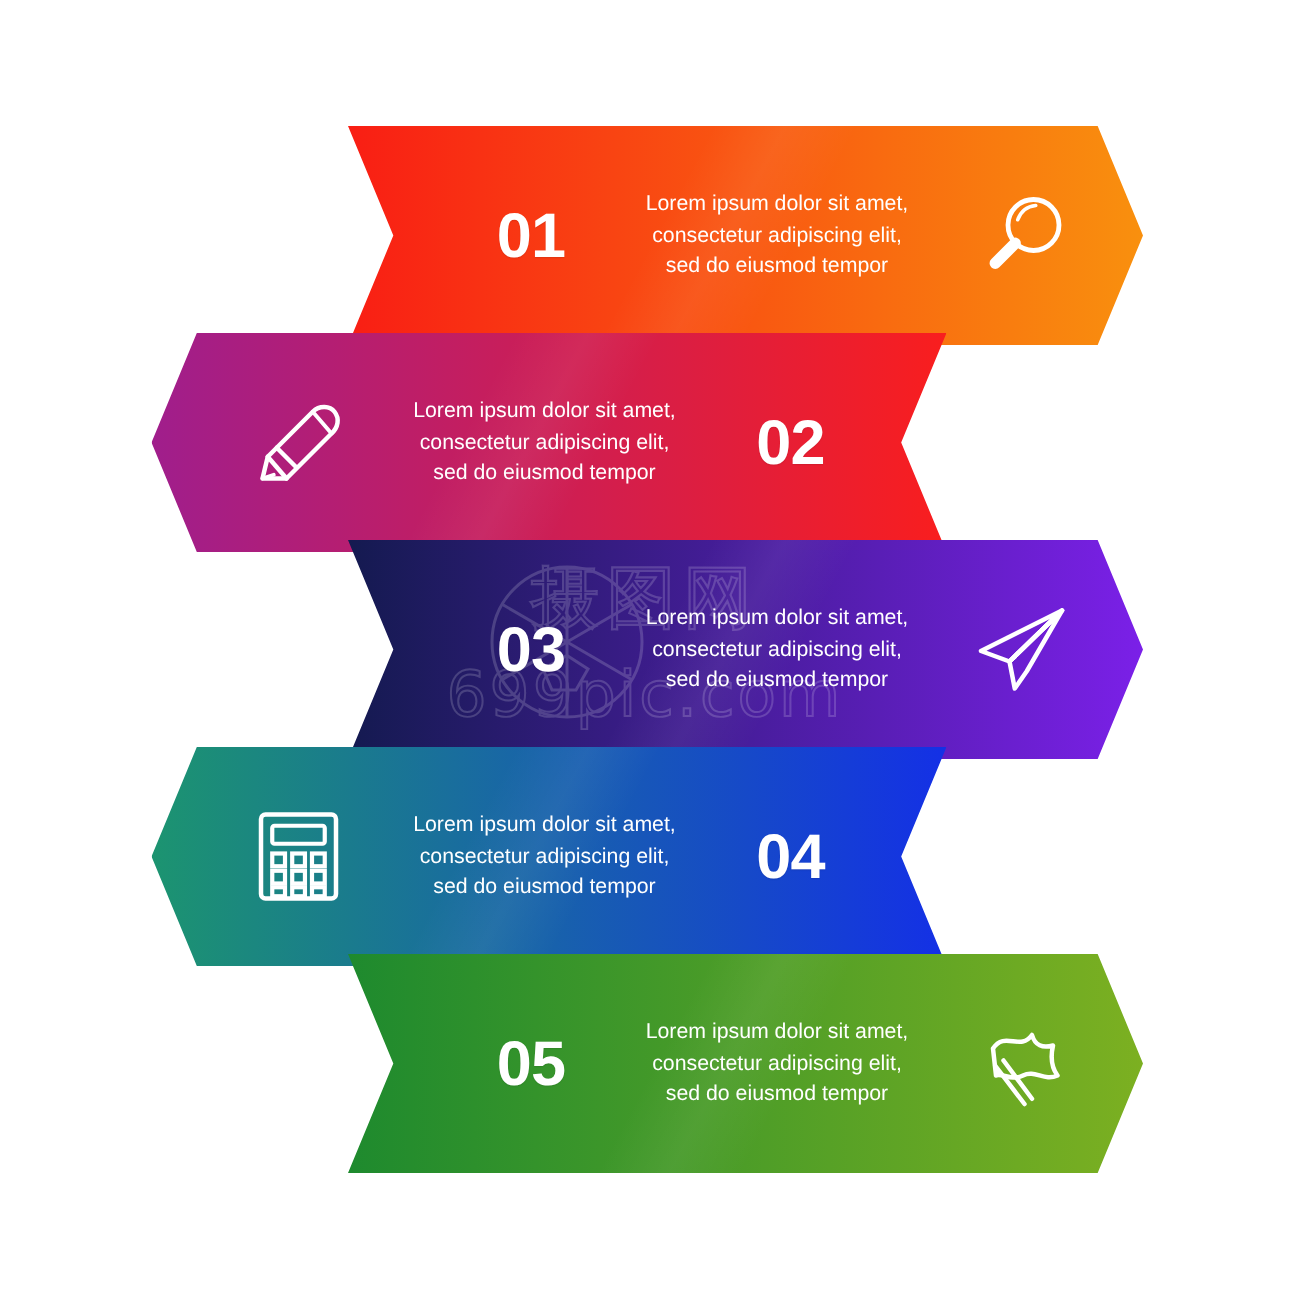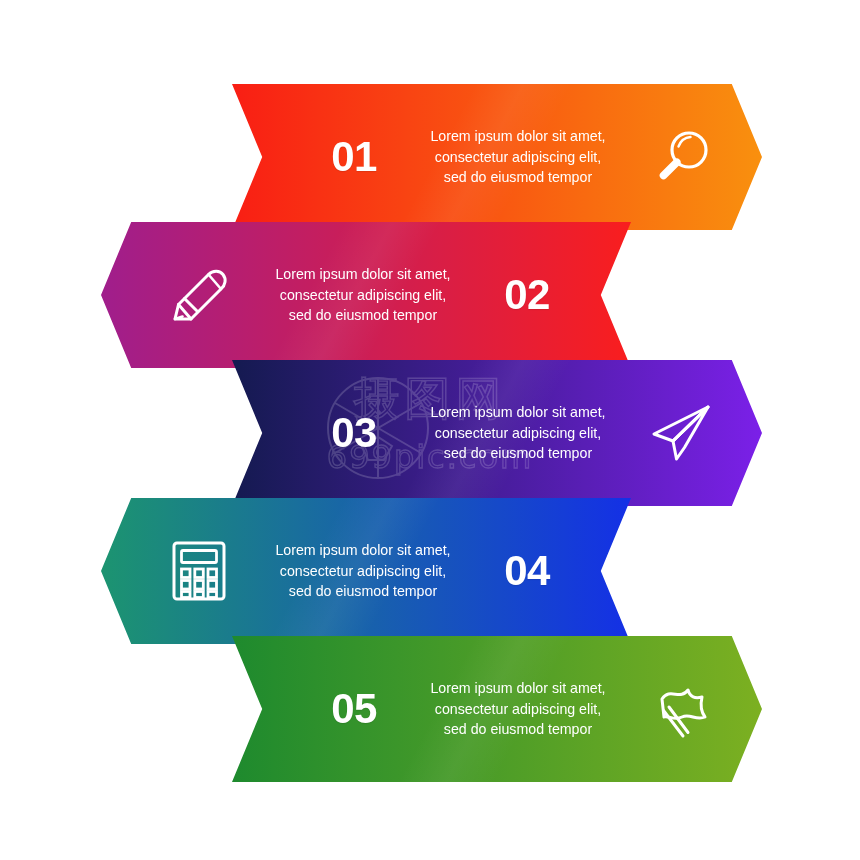--- a/index.html
+++ b/index.html
@@ -113,21 +113,21 @@
     font-family: "DejaVu Sans", sans-serif;
     -webkit-text-stroke: 1.4px #ffffff;
     color: transparent;
   }
   .wm-site {
     position: absolute;
     left: 0;
     top: 438px;
     width: 860px;
     text-align: center;
-    font-size: 32px;
+    font-size: 42px;
     letter-spacing: 2px;
     font-family: "DejaVu Sans", sans-serif;
     -webkit-text-stroke: 1.3px #ffffff;
     color: transparent;
   }
   .wm-mark {
     position: absolute;
     left: 322px;
     top: 372px;
     width: 112px;

